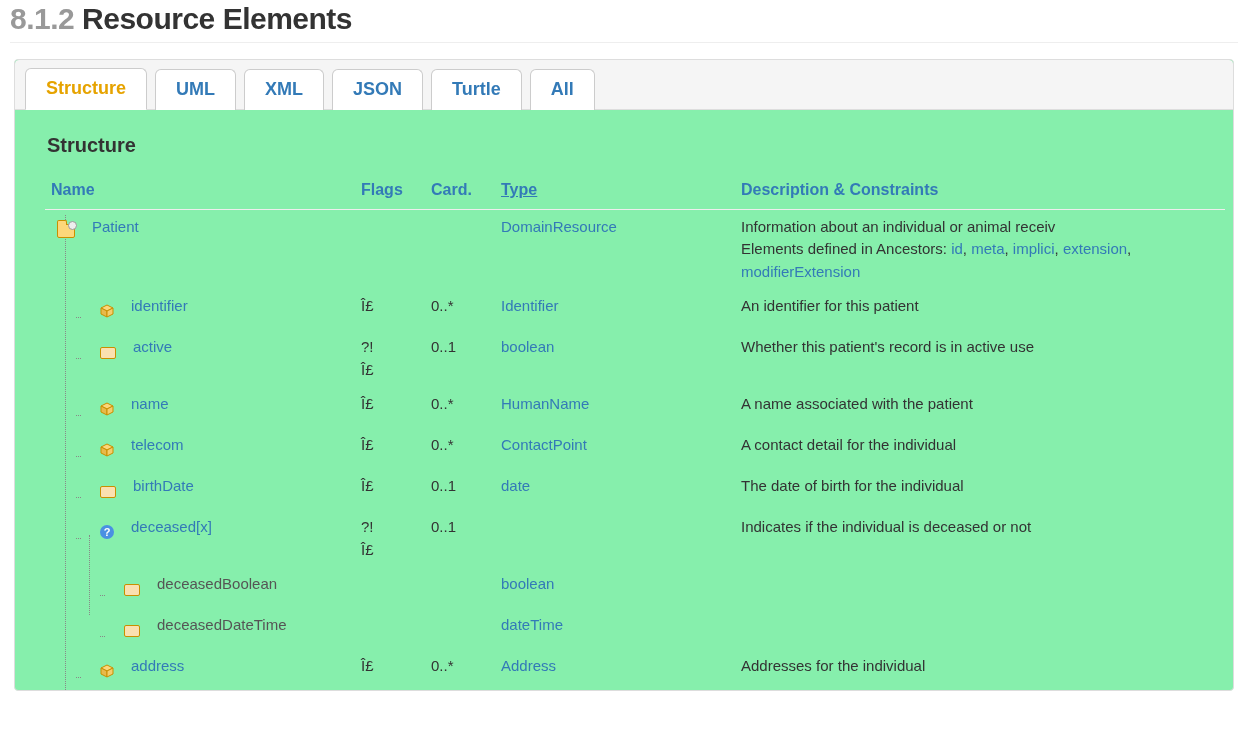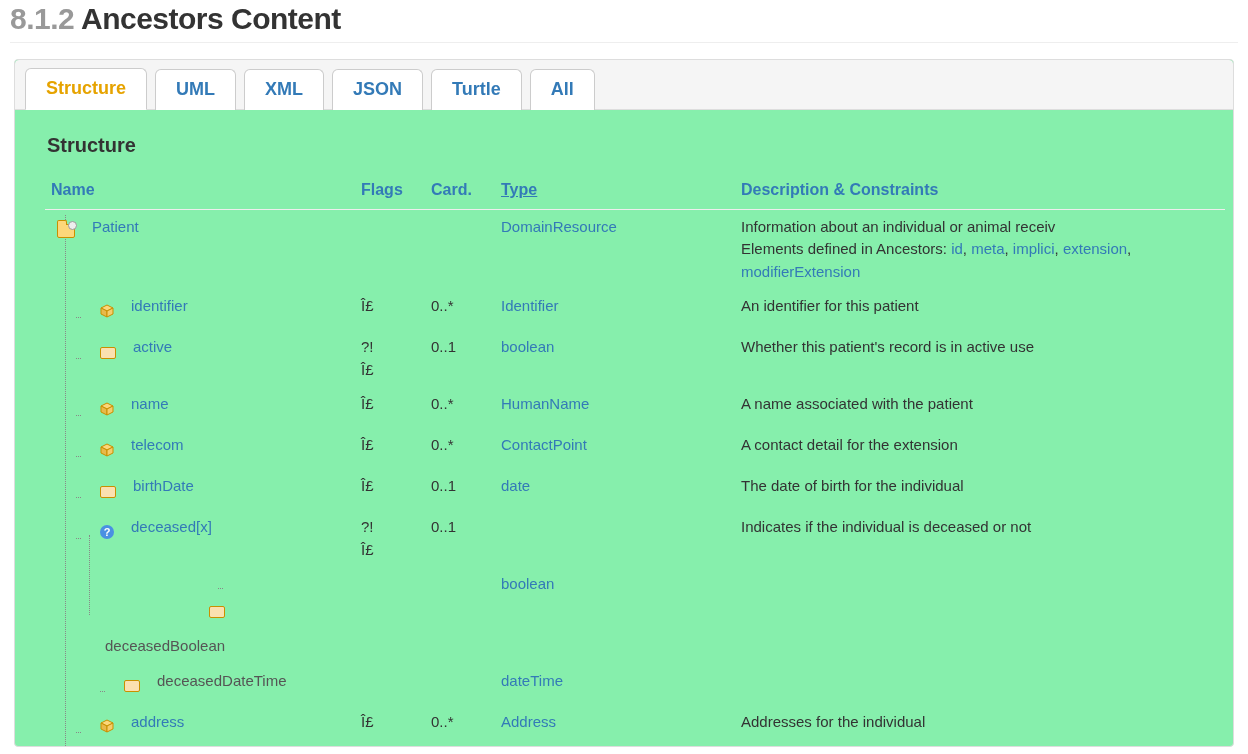--- a/index.html
+++ b/index.html
@@ -187,21 +187,21 @@
 
   .desc-ancestor-label { color: #333; }
 </style>
 </head>
 <body>
 
 <div class="page">
 
   <h2 class="page-title">
     <span class="sec-num">8.1.2</span>
-    <span>Ancestors Content</span>
+    <span>Resource Elements</span>
   </h2>
   <hr class="title-rule">
 
   <div class="panel" style="overflow:hidden;">
 
     <div class="tabs" id="tabs">
         <div class="tab active">Structure</div>
         <div class="tab">UML</div>
         <div class="tab">XML</div>
         <div class="tab">JSON</div>
@@ -318,21 +318,21 @@
                       </svg>
                     </span>
                     <a class="link">telecom</a>
                   </span></td>
                 <td class="flags">
                   <div>Î£</div>
                 </td>
                 <td>0..*</td>
                 <td><a class="link">ContactPoint</a></td>
                 <td>
-                  <div>A contact detail for the extension</div>
+                  <div>A contact detail for the individual</div>
                 </td>
               </tr>
               <tr>
                 <td class="name-cell"><span class="name-inner" style="padding-left: 30px;">
                     <span class="tick" style="margin-left: -5px;"></span>
                     <span class="ico ico-prim"></span>
                     <a class="link">birthDate</a>
                   </span></td>
                 <td class="flags">
                   <div>Î£</div>
@@ -353,21 +353,21 @@
                   <div>?!</div>
                   <div>Î£</div>
                 </td>
                 <td>0..1</td>
                 <td></td>
                 <td>
                   <div>Indicates if the individual is deceased or not</div>
                 </td>
               </tr>
               <tr>
-                <td class="name-cell"><span class="name-inner" style="padding-left: 54px; flex-direction: column;">
+                <td class="name-cell"><span class="name-inner" style="padding-left: 54px;">
                     <span class="tick" style="margin-left: -5px;"></span>
                     <span class="ico ico-prim"></span>
                     <span class="muted">deceasedBoolean</span>
                   </span></td>
                 <td class="flags"></td>
                 <td></td>
                 <td><a class="link">boolean</a></td>
                 <td>
                   <div></div>
                 </td>

